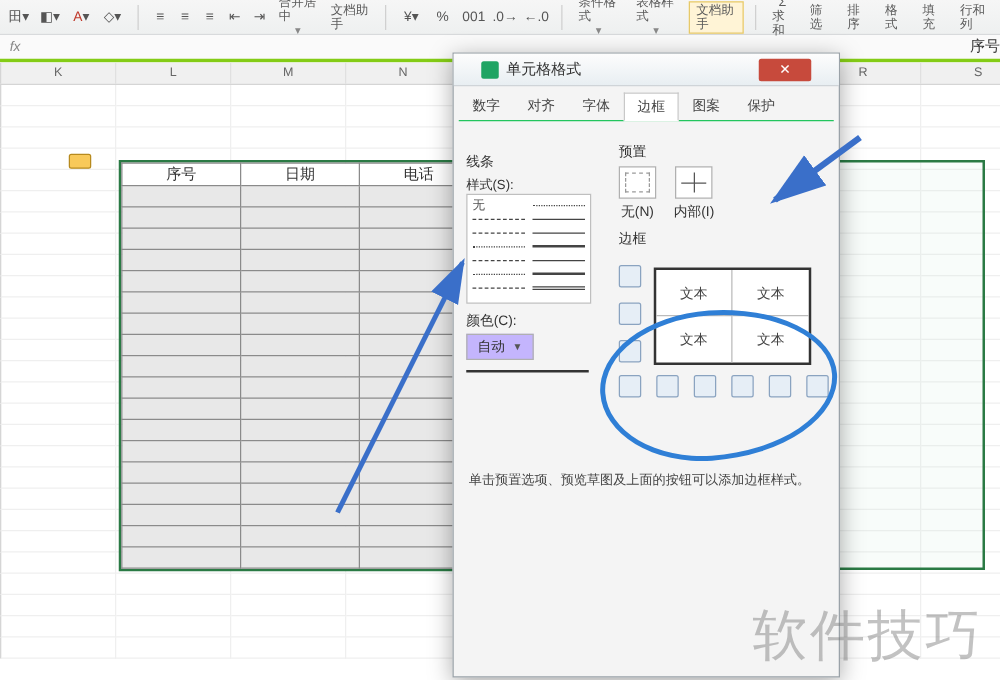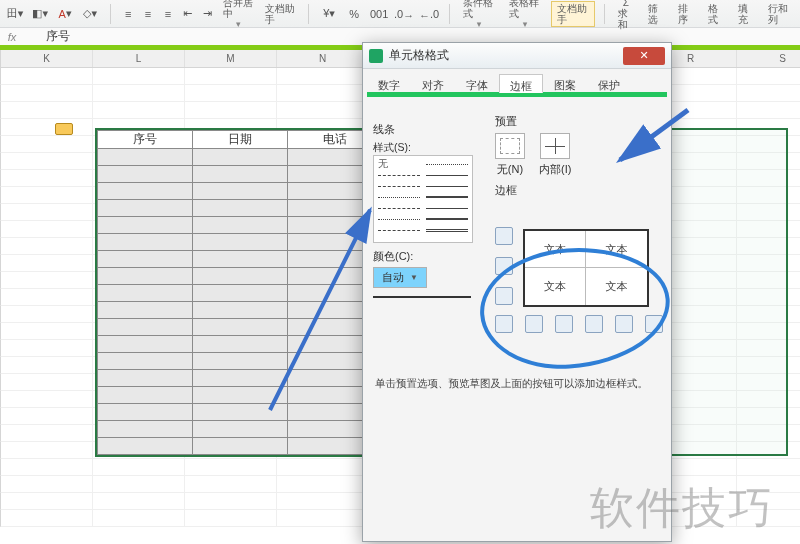--- a/index.html
+++ b/index.html
@@ -7,21 +7,21 @@
 
   
   .ribbon { height: 28px; background: linear-gradient(#f6f6f6,#eef0f0); border-bottom:1px solid #d8dadc; display:flex; align-items:center; padding:0 4px; gap:6px; }
   .rgrp { display:flex; align-items:center; gap:3px; height:100%; }
   .rbtn { width:22px; height:20px; display:flex; align-items:center; justify-content:center; color:#555; border-radius:2px; }
   .rlbl { font-size:10px; color:#5a5a5a; padding:0 4px; display:flex; flex-direction:column; align-items:center; line-height:11px;}
   .rlbl span.sub{font-size:9px;color:#888;}
   .vline{width:1px;height:20px;background:#d0d0d0;margin:0 3px;}
 
   
-  .fxbar{height:22px;border-bottom:5px solid #84cc16;display:flex;align-items:center;background:#fafafa;}
+  .fxbar{height:22px;border-bottom:3px solid #84cc16;display:flex;align-items:center;background:#fafafa;justify-content:space-between;}
   .fxlabel{width:24px;text-align:center;color:#888;font-style:italic;font-size:11px;}
   .fxval{padding-left:22px;font-size:12px;}
 
   
   .sheet{height:494px;overflow:hidden;background:#fff;position:relative;}
   .colhdrs{display:flex;height:18px;background:#f0f0f0;border-bottom:1px solid #d5d5d5;}
   .rowhdr{width:32px;border-right:1px solid #d5d5d5;background:#f0f0f0;display:flex;align-items:center;justify-content:center;font-size:10px;color:#777;}
   .ch{flex:0 0 92px;border-right:1px solid #e0e0e0;text-align:center;font-size:10px;color:#666;line-height:18px;}
   .gridbody{position:relative;height:476px;}
   .gridrow{display:flex;height:17px;}
@@ -34,25 +34,25 @@
   .usertable td{border:1px solid #8a8a8a;height:17px;background:#e8e8e8;font-size:12px;text-align:center;}
   .usertable tr:first-child td{background:#fff;font-weight:400;color:#333;}
   .ledwrap{position:absolute;left:55px;top:73px;width:34px;height:18px;}
   .led{width:18px;height:12px;background:#f8c95a;border:1px solid #b78a1e;border-radius:2px;}
 
   
   .selright{position:absolute;left:668px;top:78px;width:120px;height:328px;border:2px solid #2a7a44;background:rgba(200,230,210,.12);}
 
   
   .dlg{position:absolute;left:362px;top:42px;width:310px;height:500px;background:#f4f4f4;border:1px solid #9aa2a8;box-shadow:0 4px 18px rgba(0,0,0,.35);}
-  .dlgtitle{height:26px;background:linear-gradient(#fdfdfd,#e8eef2);display:flex;align-items:center;padding:0 6px;border-bottom:1px solid #cfd4d8;}
+  .dlgtitle{height:26px;background:linear-gradient(#fdfdfd,#e8eef2);display:flex;align-items:center;padding:0 22px;border-bottom:1px solid #cfd4d8;}
   .dlgicon{width:14px;height:14px;background:#1fa463;border-radius:2px;margin-right:6px;}
   .dlgtitle span{flex:1;font-size:12px;color:#333;}
   .closex{width:42px;height:18px;background:#c74a3c;border-radius:2px;display:flex;align-items:center;justify-content:center;color:#fff;font-size:11px;}
-  .tabs{display:flex;height:24px;background:#f4f4f4;border-bottom:5px solid #22c55e;margin:4px 4px 0;}
+  .tabs{display:flex;height:24px;background:#f4f4f4;border-bottom:1px solid #22c55e;margin:4px 4px 0;}
   .tab{padding:0 10px;line-height:22px;font-size:11px;color:#444;border:1px solid transparent;border-bottom:none;}
   .tab.active{background:#fff;border:1px solid #c8c8c8;border-bottom:1px solid #fff;position:relative;top:1px;}
 
   .dlgbody{padding:8px 10px;font-size:11px;color:#333;margin-top:14px;}
   .sectitle{font-size:11px;margin:3px 0 4px;}
   .stylebox{border:1px solid #bfbfbf;background:#fff;width:100px;height:88px;padding:4px;display:grid;grid-template-columns:1fr 1fr;gap:3px 6px;align-content:start;}
   .sline{height:8px;display:flex;align-items:center;}
   .ln{width:100%;height:0;border-top:1px solid #444;}
   .ln.dash{border-top:1px dashed #444;}
   .ln.dot{border-top:1px dotted #444;}
@@ -63,40 +63,40 @@
   .presetrow{display:flex;gap:14px;margin:4px 0 6px;}
   .pbtn{display:flex;flex-direction:column;align-items:center;gap:3px;font-size:11px;}
   .picon{width:30px;height:26px;border:1px solid #b0b0b0;background:#fff;position:relative;}
   .picon.dash::before{content:"";position:absolute;inset:4px;border:1px dashed #999;}
   .picon.outer::before{content:"";position:absolute;inset:4px;border:2px solid #555;}
   .picon.inner::before,.picon.inner::after{content:"";position:absolute;background:#555;}
   .picon.inner::before{left:50%;top:4px;bottom:4px;width:1px;}
   .picon.inner::after{top:50%;left:4px;right:4px;height:1px;}
 
   .colorrow{margin-top:6px;}
-  .colorbtn{display:inline-flex;align-items:center;border:1px solid #b0b0b0;background:#7dd3fc;padding:2px 8px;font-size:11px;gap:6px;margin-top:3px;}
+  .colorbtn{display:inline-flex;align-items:center;border:1px solid #b0b0b0;background:#c4b5fd;padding:2px 8px;font-size:11px;gap:6px;margin-top:3px;}
   .arrow{font-size:8px;color:#555;}
   .undersel{width:98px;height:0;border-top:2px solid #333;margin-top:8px;}
 
   
-  .borderarea{position:absolute;left:122px;top:110px;width:178px;height:118px;text-decoration:underline;}
+  .borderarea{position:absolute;left:122px;top:95px;width:178px;height:118px;text-decoration:underline;}
   .prev{position:absolute;left:38px;top:8px;width:126px;height:78px;border:2px solid #333;background:#fff;}
   .prev .cellp{position:absolute;width:50%;height:50%;display:flex;align-items:center;justify-content:center;font-size:11px;color:#444;}
   .prev .c1{left:0;top:0;border-right:1px solid #bbb;border-bottom:1px solid #bbb;}
   .prev .c2{left:50%;top:0;border-bottom:1px solid #bbb;}
   .prev .c3{left:0;top:50%;border-right:1px solid #bbb;}
   .prev .c4{left:50%;top:50%;}
   .sidebtn{width:18px;height:18px;border:1px solid #8aa3c0;background:#e6eef6;position:absolute;border-radius:2px;}
   .helptext{position:absolute;left:12px;top:266px;width:286px;font-size:10.5px;color:#444;}
 
   
   .circle{position:absolute;left:480px;top:248px;width:190px;height:120px;border:4px solid #2f7fd6;border-radius:48% 52% 55% 45% / 50% 48% 52% 50%;transform:rotate(-4deg);pointer-events:none;}
   .arrowsvg{position:absolute;pointer-events:none;}
 
-  .watermark{position:absolute;right:26px;bottom:6px;font-size:44px;color:rgba(120,120,120,.45);font-weight:300;letter-spacing:2px;}
+  .watermark{position:absolute;right:14px;bottom:6px;font-size:44px;color:rgba(120,120,120,.45);font-weight:300;letter-spacing:2px;}
 </style>
 </head>
 <body>
 
 <div class="ribbon">
   <div class="rgrp">
     <div class="rbtn">田▾</div>
     <div class="rbtn">◧▾</div>
     <div class="rbtn"><span style="color:#c0392b">A</span>▾</div>
     <div class="rbtn">◇▾</div>

